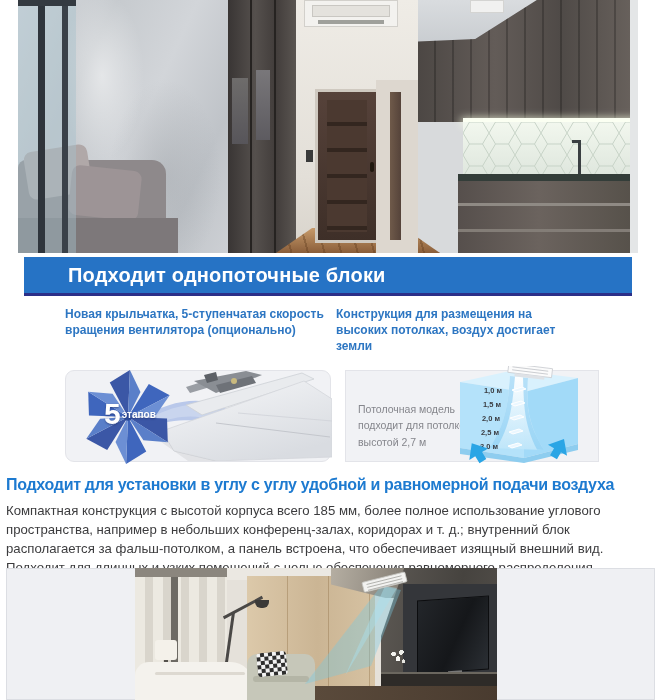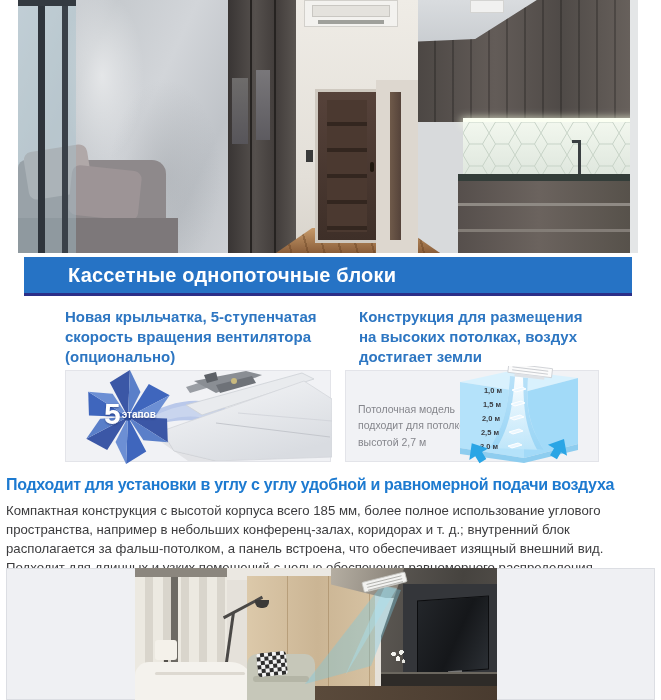--- a/index.html
+++ b/index.html
@@ -62,25 +62,25 @@
   .faucet{left:560px;top:140px;width:3px;height:34px;background:#3a3f42;}
   .faucet:before{content:"";position:absolute;left:-6px;top:0;width:9px;height:3px;background:#3a3f42;}
   .hero-right-light{left:612px;top:0;width:8px;height:253px;background:#e4e6e7;}
 
   
   .banner{left:24px;top:257px;width:608px;height:36px;background:#2673c5;
     border-bottom:3px solid #2c2f88;display:flex;align-items:center;}
   .banner span{color:#fff;font-weight:bold;font-size:20px;padding-left:44px;letter-spacing:.2px;}
 
   
-  .feat-title{color:#2d76c2;font-weight:bold;font-size:15px;line-height:1.32;}
+  .feat-title{color:#2d76c2;font-weight:bold;font-size:12px;line-height:1.32;}
   .ft-left{left:65px;top:307px;width:272px;}
-  .ft-right{left:359px;top:307px;width:238px;}
+  .ft-right{left:336px;top:307px;width:238px;}
   .card{top:370px;height:92px;background:#f1f2f5;border:1px solid #e3e4e9;box-sizing:border-box;}
-  .card-left{left:65px;width:266px;}
+  .card-left{left:65px;width:266px;border-radius:9px;}
   .card-right{left:345px;width:254px;}
   .badge{left:38px;top:26px;color:#fff;text-shadow:0 1px 2px rgba(10,20,70,.45);white-space:nowrap;z-index:3;}
   .badge .n5{font-size:30px;font-weight:bold;}
   .badge .et{font-size:10px;font-weight:bold;vertical-align:6px;margin-left:1px;}
   .caption{left:12px;top:30px;width:124px;color:#85868c;font-size:10.5px;line-height:1.55;}
 
   
   .big-head{left:6px;top:476px;width:652px;color:#1d7ad0;font-weight:bold;font-size:16px;
     letter-spacing:-.3px;white-space:nowrap;}
   .body-text{left:6px;top:502px;width:650px;color:#3c3c3e;font-size:13.2px;line-height:1.43;}
@@ -175,21 +175,21 @@
       <rect width="175" height="52" fill="url(#hexp)"></rect>
     </svg>
   </div>
   <div class="abs counter"></div>
   <div class="abs kitch-base"></div>
   <div class="abs faucet"></div>
   <div class="abs hero-right-light"></div>
 </div>
 
 <div class="abs banner">
-  <span>Кассетные однопоточные блоки</span>
+  <span>Подходит однопоточные блоки</span>
 </div>
 
 <div class="abs feat-title ft-left">Новая крыльчатка, 5-ступенчатая скорость вращения вентилятора (опционально)</div>
 <div class="abs feat-title ft-right">Конструкция для размещения на высоких потолках, воздух достигает земли</div>
 
 <div class="abs card card-left">
   <svg class="abs panelart" width="266" height="90" viewBox="0 0 266 90">
     <defs>
       <linearGradient id="pg" x1="0" y1="0" x2="0.6" y2="1">
         <stop offset="0" stop-color="#f6f7f9"></stop>

